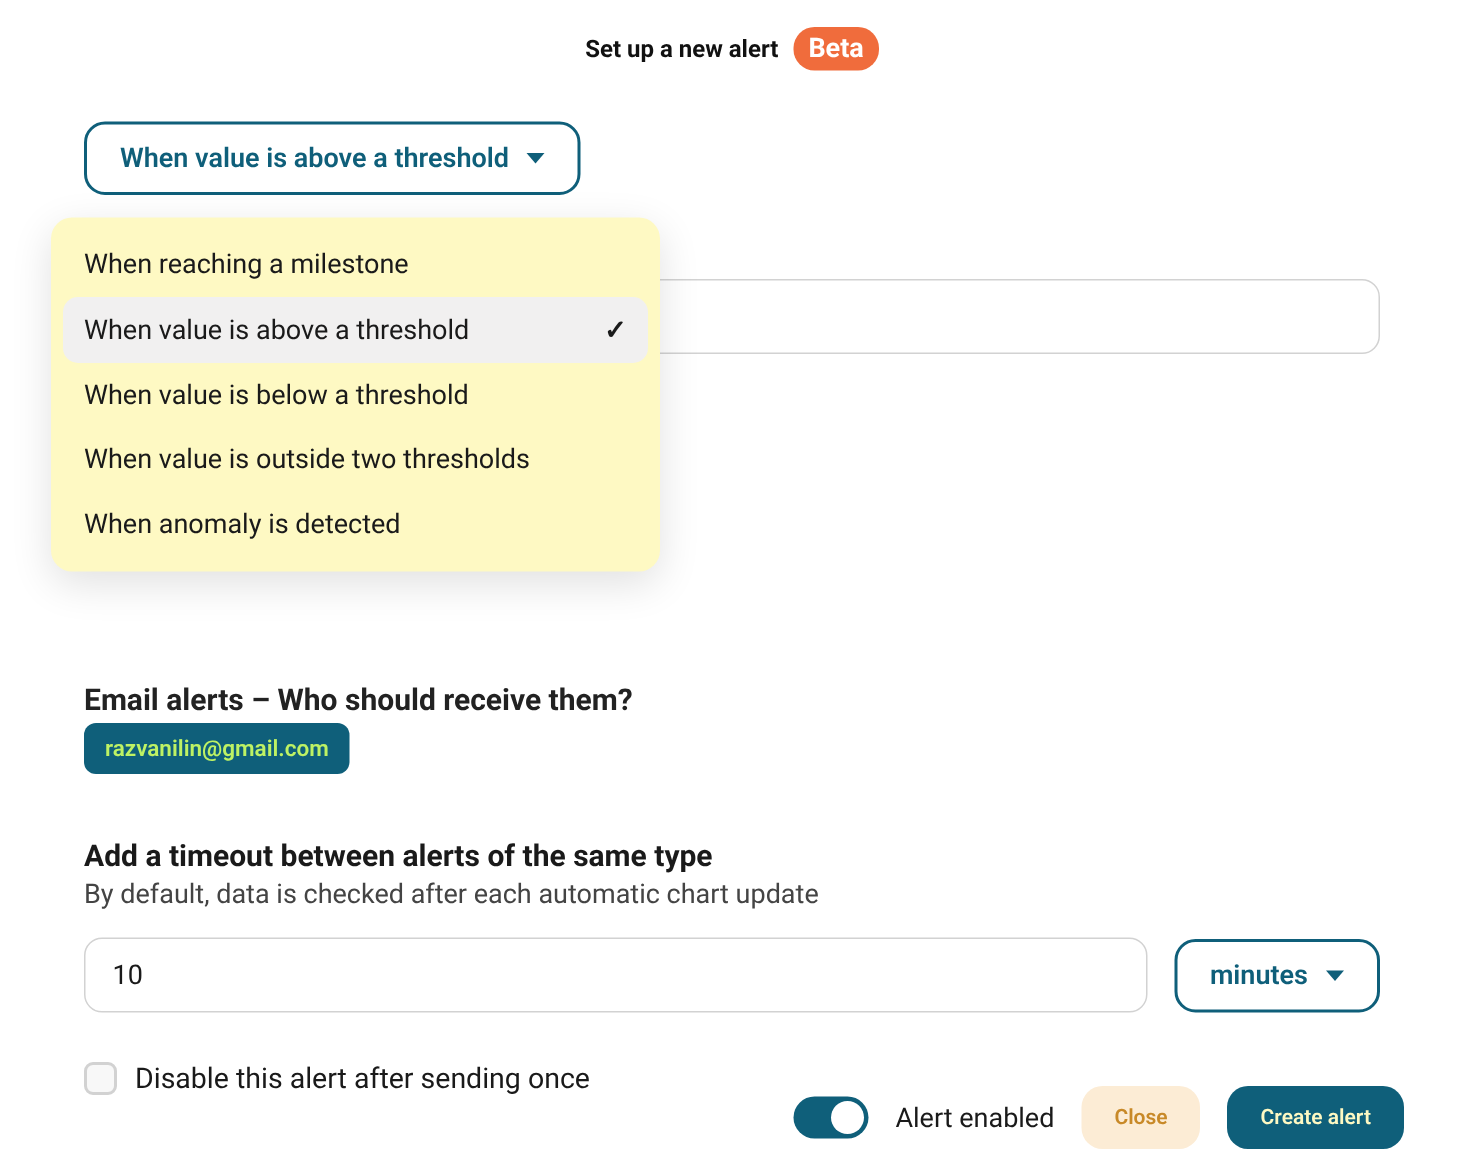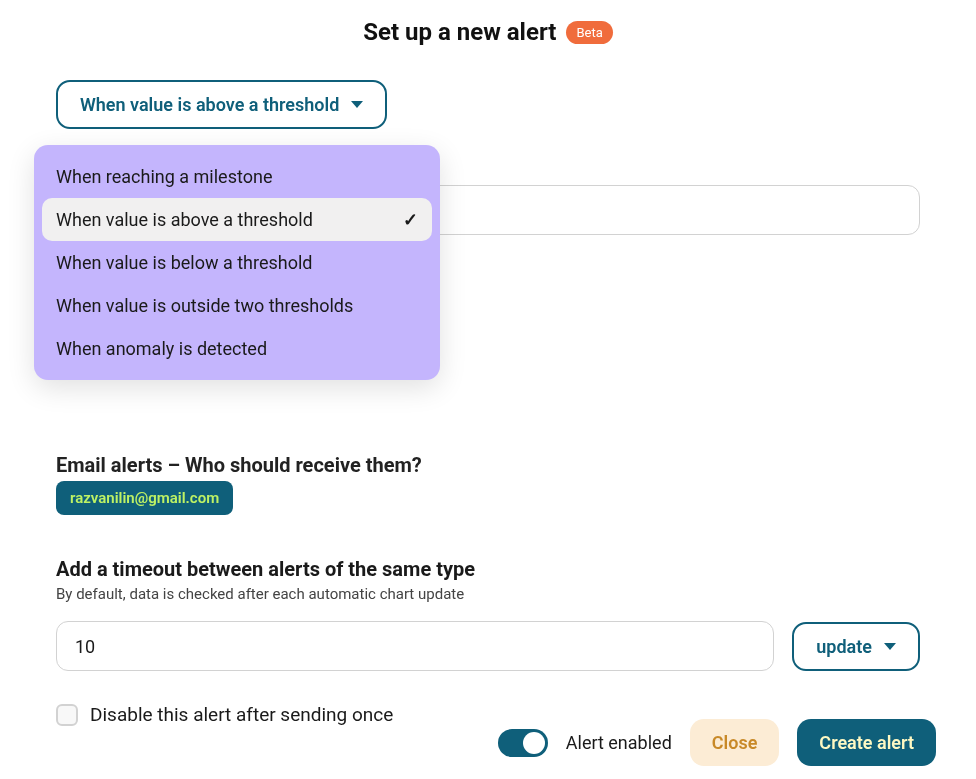--- a/index.html
+++ b/index.html
@@ -13,26 +13,26 @@
     }
     .container { padding: 18px 56px 0 56px; }
     .header {
       text-align: center;
       margin-bottom: 34px;
       display: flex;
       align-items: center;
       justify-content: center;
       gap: 10px;
     }
-    .header-title { font-size: 24px; font-weight: 700; color: #111; }
+    .header-title { font-size: 16px; font-weight: 700; color: #111; }
     .beta-badge {
       background: #f06c3c;
       color: #fff;
-      font-size: 13px;
-      font-weight: 400;
+      font-size: 18px;
+      font-weight: 700;
       padding: 4px 10px;
       border-radius: 14px;
     }
     .trigger-dropdown {
       display: inline-flex;
       align-items: center;
       gap: 12px;
       border: 2px solid #0f5f7a;
       border-radius: 14px;
       padding: 12px 22px;
@@ -46,21 +46,21 @@
       width: 0; height: 0;
       border-left: 6px solid transparent;
       border-right: 6px solid transparent;
       border-top: 7px solid #0f5f7a;
     }
     .dropdown-panel {
       position: absolute;
       top: 145px;
       left: 34px;
       width: 406px;
-      background: #c4b5fd;
+      background: #fef9c3;
       border-radius: 14px;
       box-shadow: 0 8px 28px rgba(0,0,0,0.12);
       padding: 10px 8px;
       z-index: 10;
     }
     .dropdown-item {
       display: flex;
       align-items: center;
       justify-content: space-between;
       padding: 11px 14px;
@@ -88,21 +88,21 @@
       display: inline-block;
       background: #0f5f7a;
       color: #bef264;
       padding: 8px 14px;
       border-radius: 8px;
       font-size: 15px;
       font-weight: 600;
     }
     .timeout-section { margin-top: 42px; }
     .timeout-title { font-size: 20px; font-weight: 700; margin-bottom: 4px; }
-    .timeout-subtitle { font-size: 15px; color: #444; margin-bottom: 18px; }
+    .timeout-subtitle { font-size: 18px; color: #444; margin-bottom: 18px; }
     .timeout-row { display: flex; gap: 18px; align-items: center; }
     .timeout-input {
       flex: 1;
       height: 50px;
       border: 1px solid #d2d2d2;
       border-radius: 12px;
       padding: 0 18px;
       font-size: 18px;
       color: #1a1a1a;
       font-family: inherit;
@@ -152,21 +152,21 @@
     .toggle::after {
       content: "";
       position: absolute;
       top: 3px; right: 3px;
       width: 22px; height: 22px;
       background: #fff;
       border-radius: 50%;
     }
     .toggle-label { font-size: 18px; color: #1a1a1a; }
     .btn {
-      font-size: 18px;
+      font-size: 14px;
       font-weight: 600;
       padding: 13px 22px;
       border-radius: 14px;
       border: none;
       cursor: pointer;
       font-family: inherit;
     }
     .btn-close { background: #fcecd5; color: #c88928; }
     .btn-create { background: #0f5f7a; color: #fef9c3; }
     .check-icon { font-weight: 700; font-size: 18px; }
@@ -191,21 +191,21 @@
     <div class="section-header">Email alerts – Who should receive them?</div>
     <span class="email-chip">razvanilin@gmail.com</span>
   </div>
 
   <div class="timeout-section">
     <div class="timeout-title">Add a timeout between alerts of the same type</div>
     <div class="timeout-subtitle">By default, data is checked after each automatic chart update</div>
     <div class="timeout-row">
       <input class="timeout-input" value="10" style="">
       <div class="unit-dropdown">
-        <span>update</span>
+        <span>minutes</span>
         <span class="chevron-down"></span>
       </div>
     </div>
   </div>
 
   <div class="checkbox-row">
     <div class="checkbox"></div>
     <span class="checkbox-label">Disable this alert after sending once</span>
   </div>
 </div>

